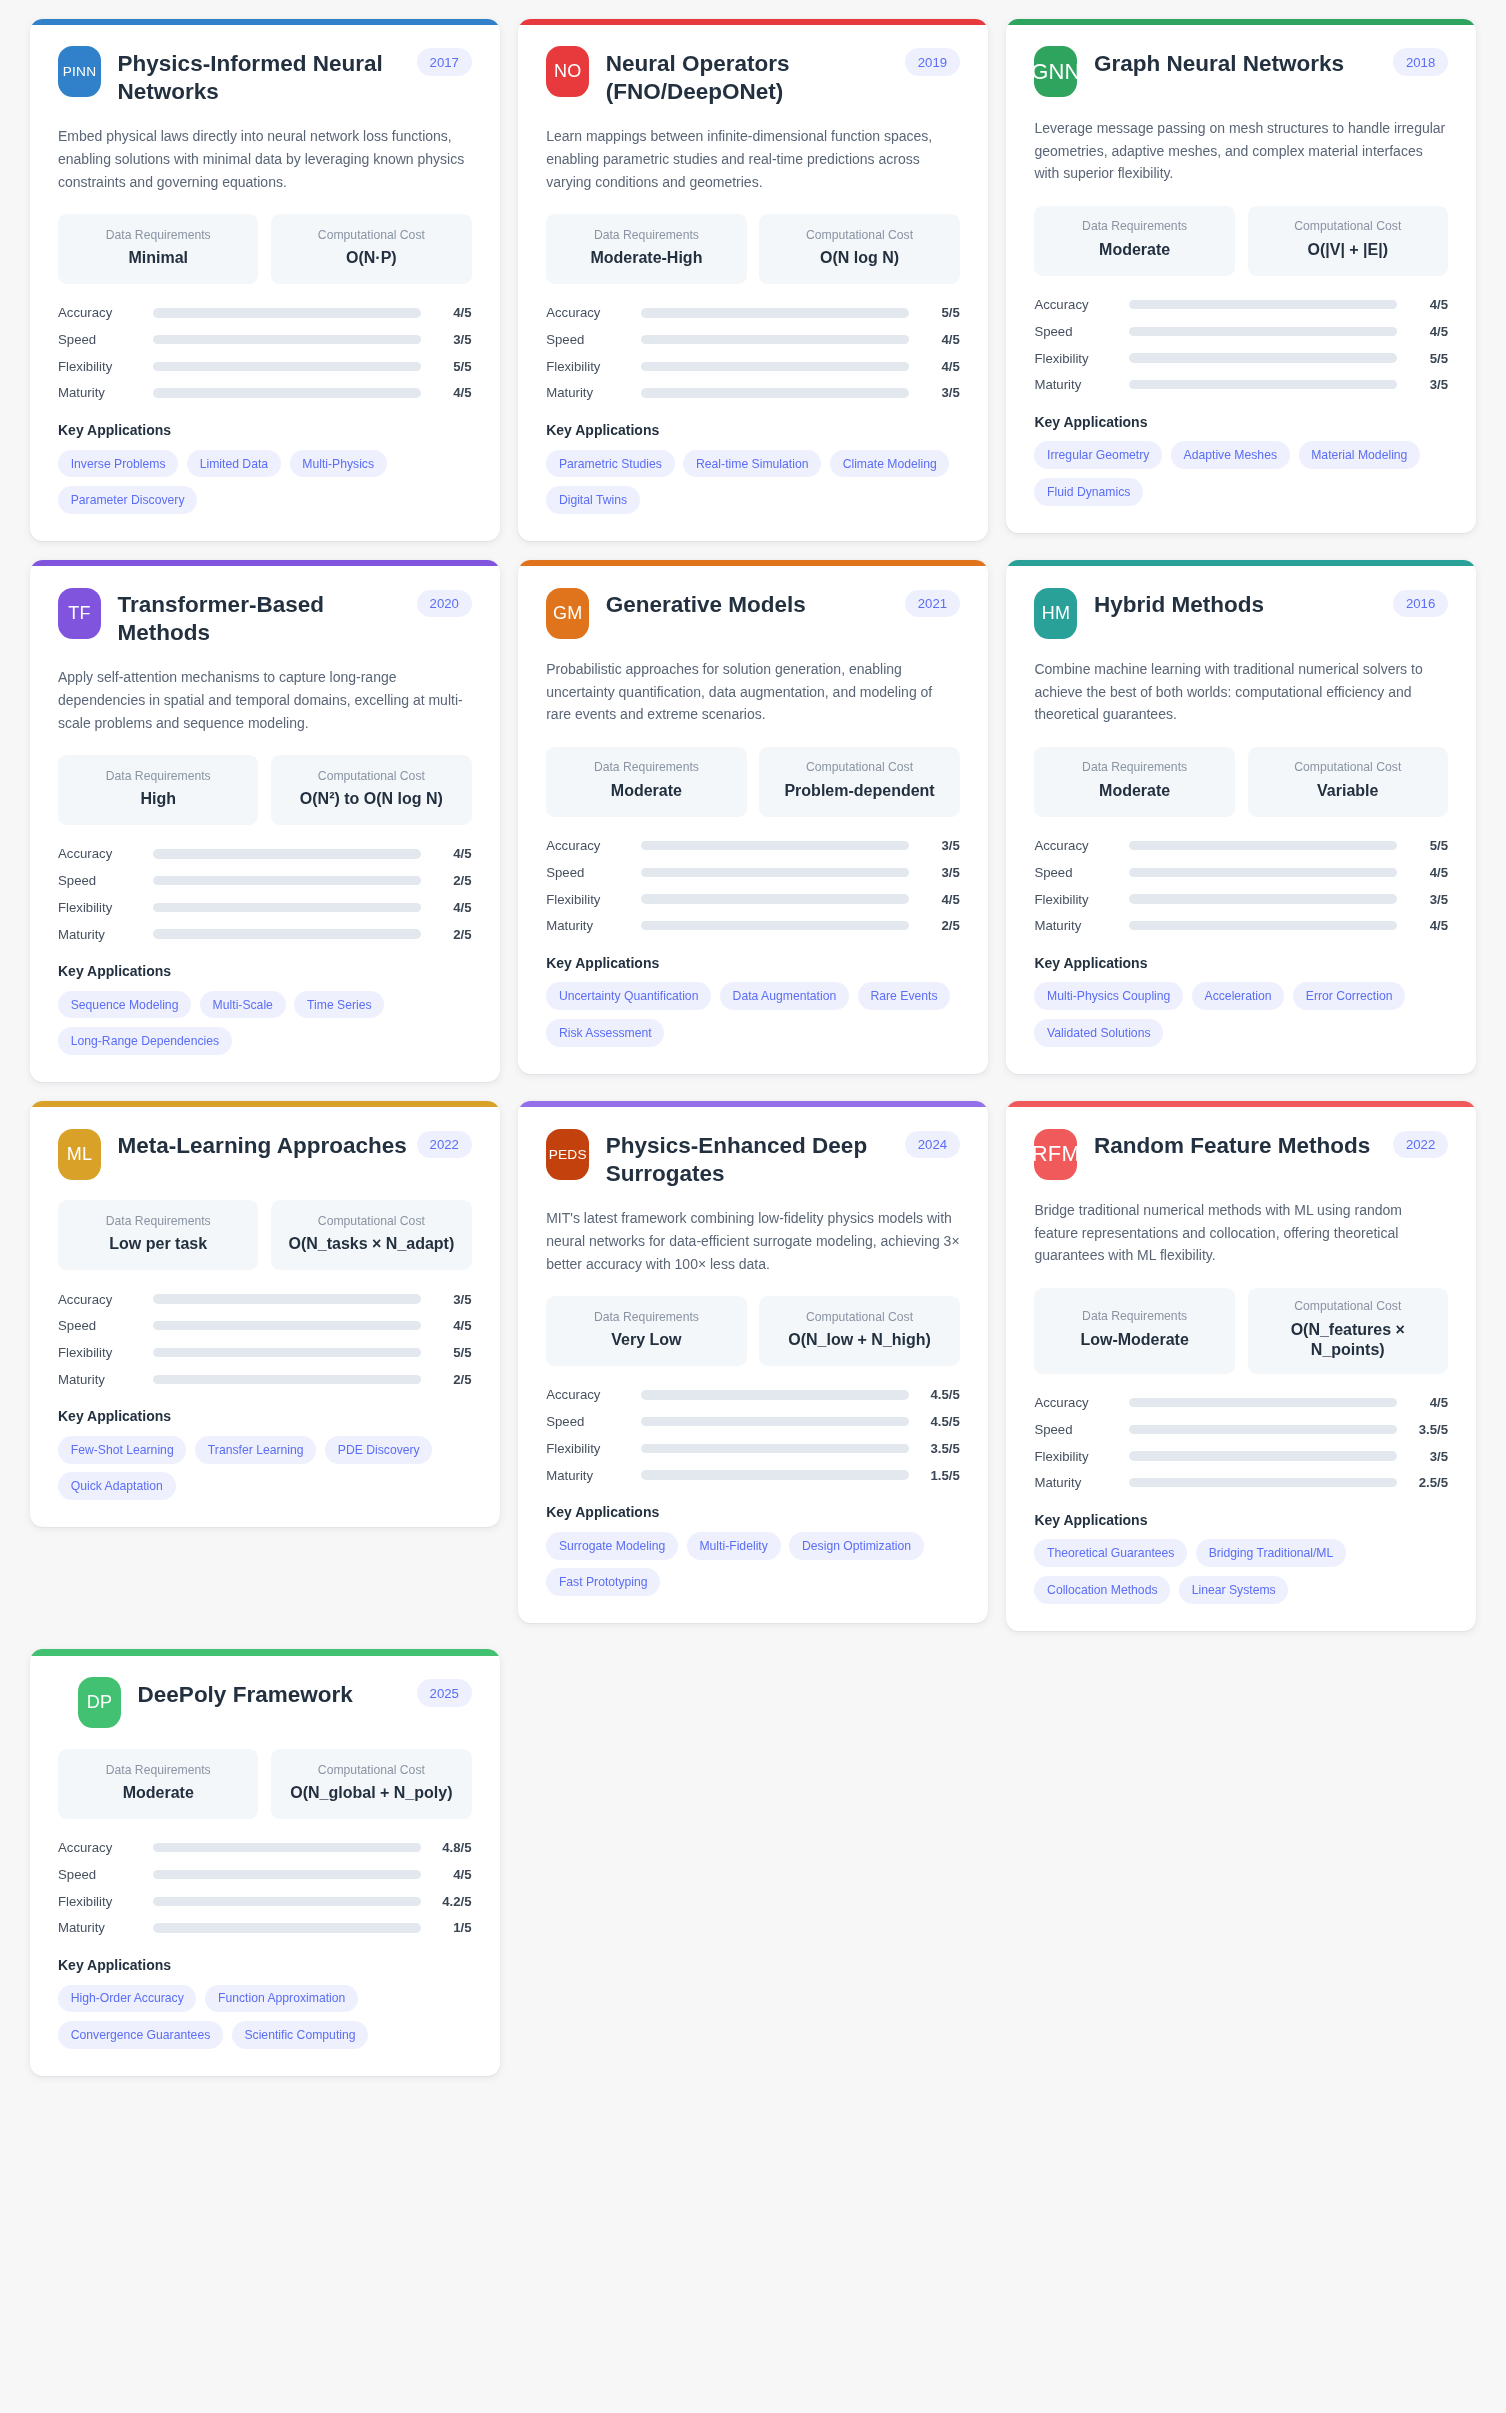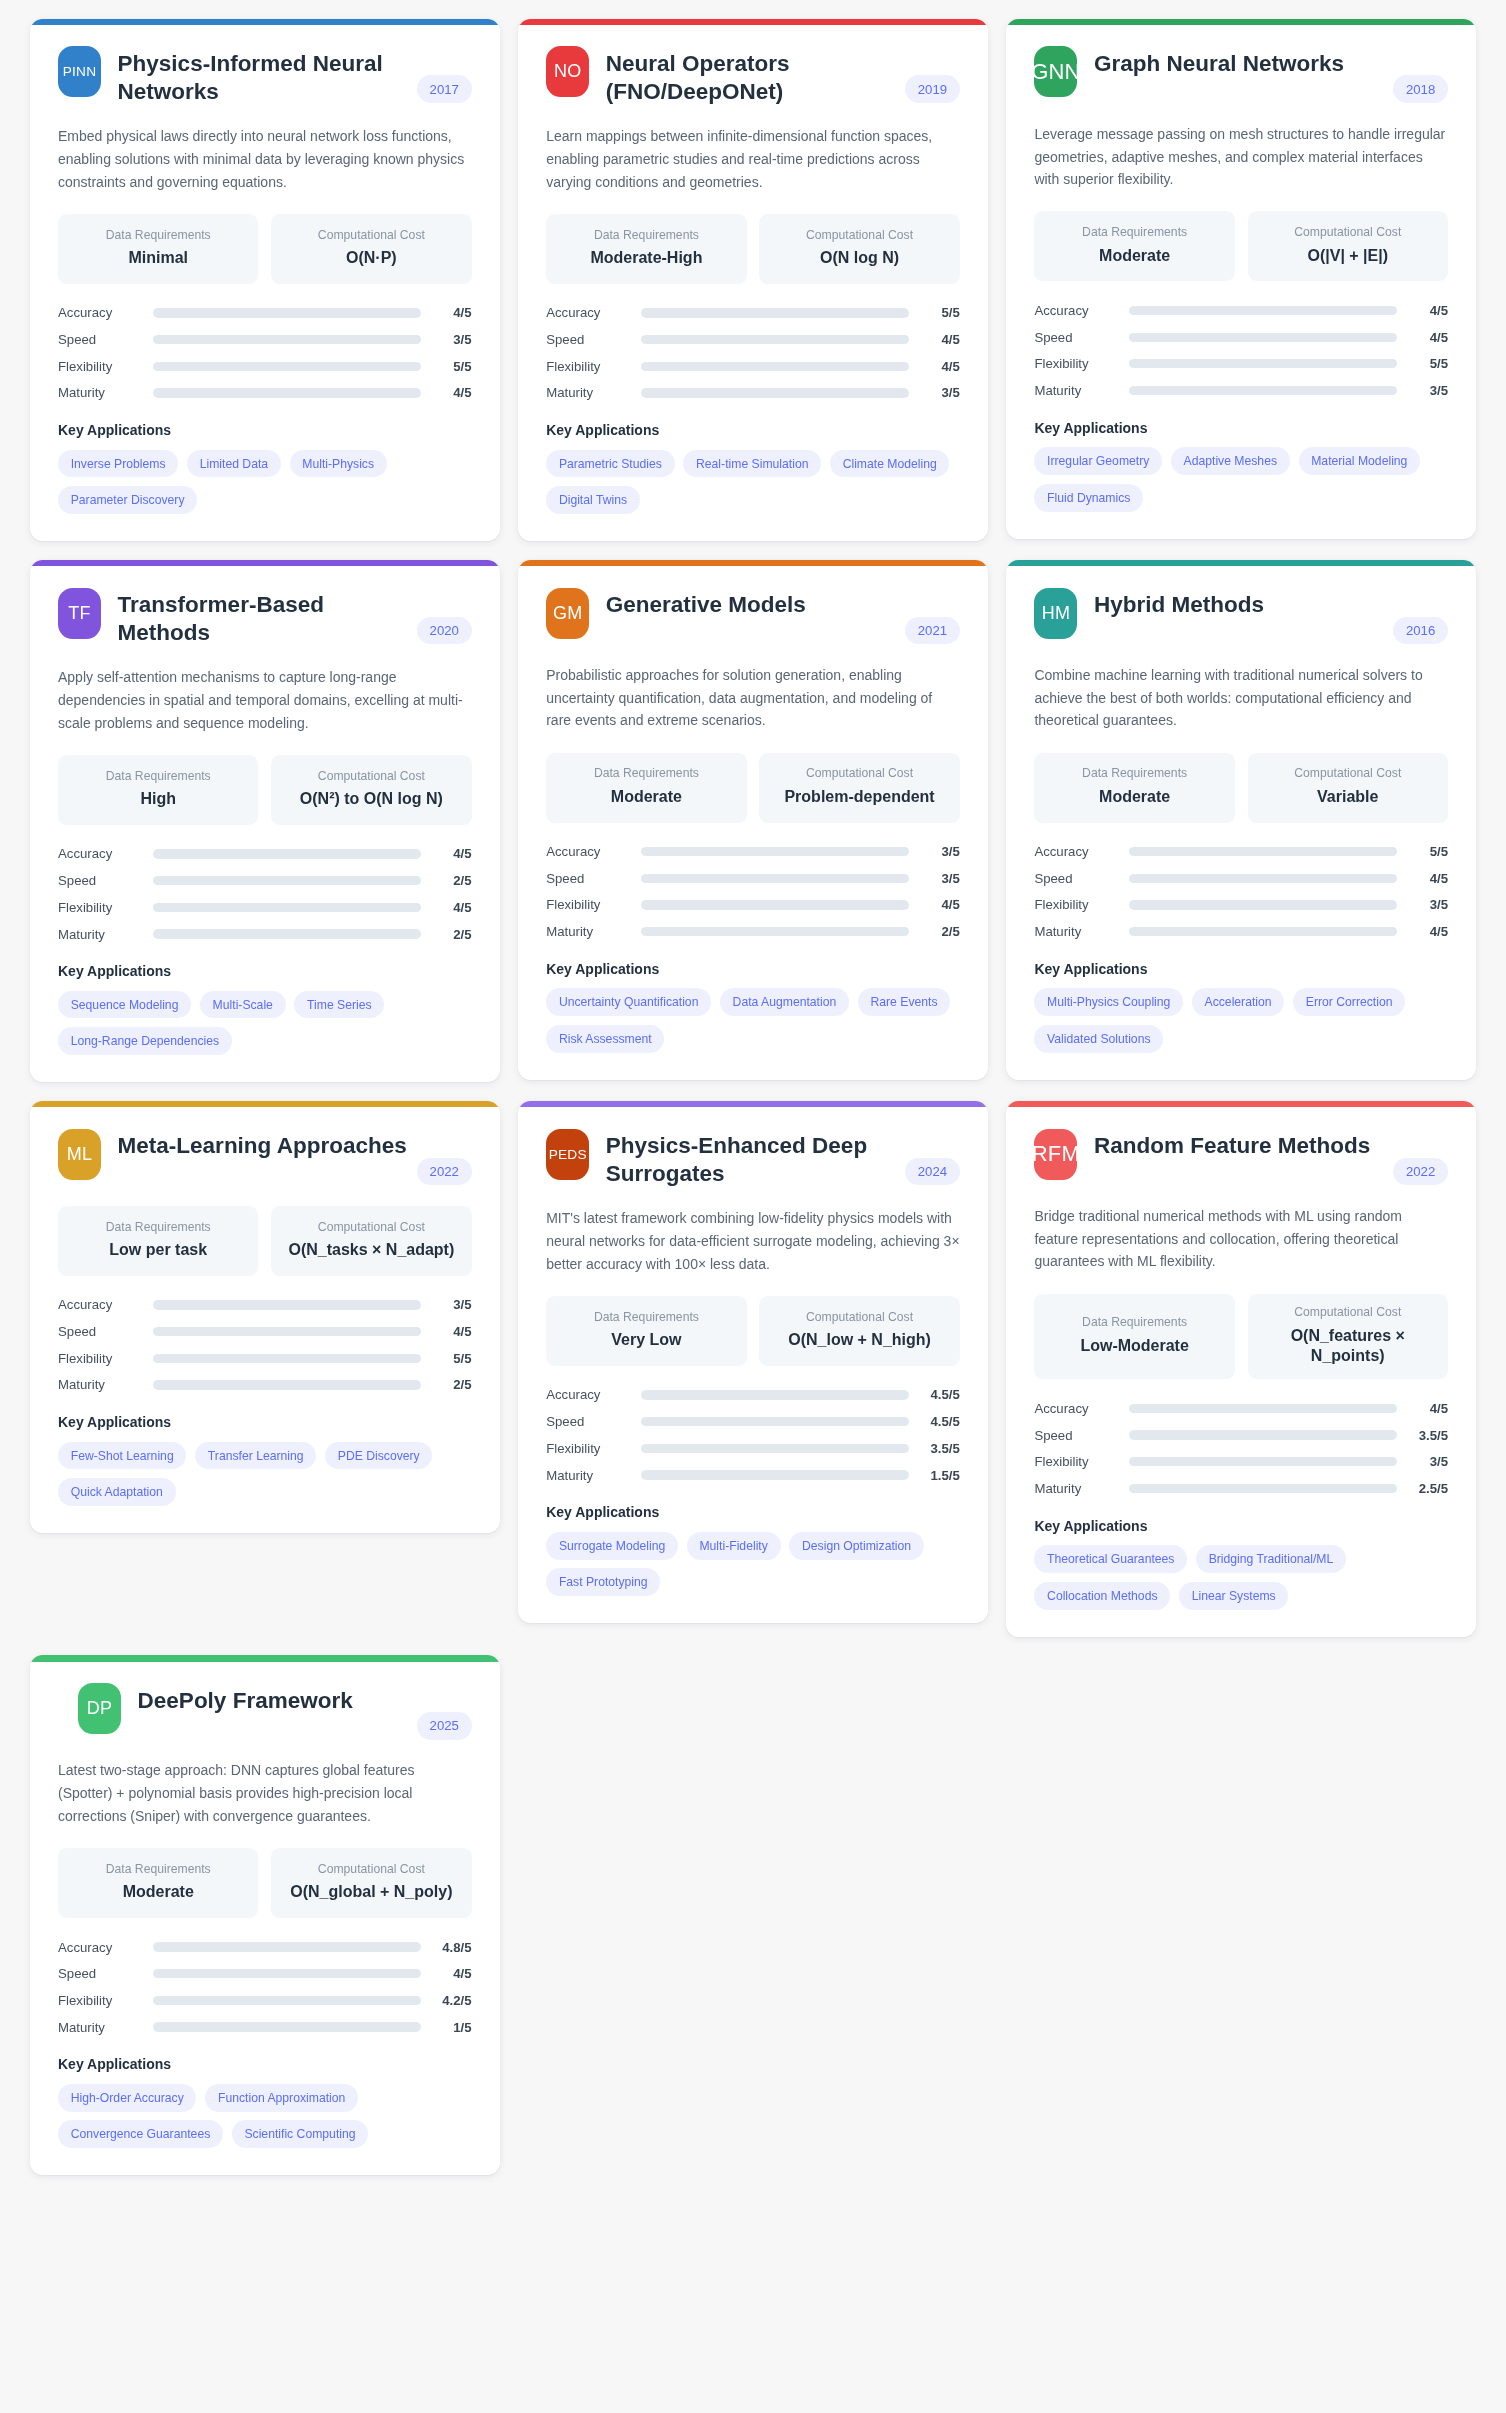--- a/index.html
+++ b/index.html
@@ -60,21 +60,21 @@
     max-width: 323px;
   }
   .year-pill {
     flex: 0 0 auto;
     background: #eef0fe;
     color: #5b6ef5;
     font-size: 13.2px;
     font-weight: 500;
     border-radius: 489px;
     padding: 6.4px 12.7px;
-    margin-top: 29px;
+    margin-top: 2px;
     white-space: nowrap;
   }
   .desc {
     margin-top: 19.6px;
     font-size: 14px;
     line-height: 1.62;
     color: #5a6576;
   }
   .spec-row {
     margin-top: 20.6px;
@@ -681,21 +681,20 @@
     <div class="card">
     <div class="accent-bar" style="background:#42c172;"></div>
     <div class="card-inner">
       <div class="card-head">
         <div class="badge-icon len2" style="background:#42c172;margin-left:20px;">DP</div>
         <div class="title-wrap">
           <div class="card-title">DeePoly Framework</div>
           <div class="year-pill">2025</div>
         </div>
       </div>
-      <p class="desc">Latest two-stage approach: DNN captures global features (Spotter) + polynomial basis provides high-precision local corrections (Sniper) with convergence guarantees.</p>
       <div class="spec-row">
         <div class="spec-box">
           <div class="spec-label">Data Requirements</div>
           <div class="spec-value">Moderate</div>
         </div>
         <div class="spec-box">
           <div class="spec-label">Computational Cost</div>
           <div class="spec-value">O(N_global + N_poly)</div>
         </div>
       </div>

